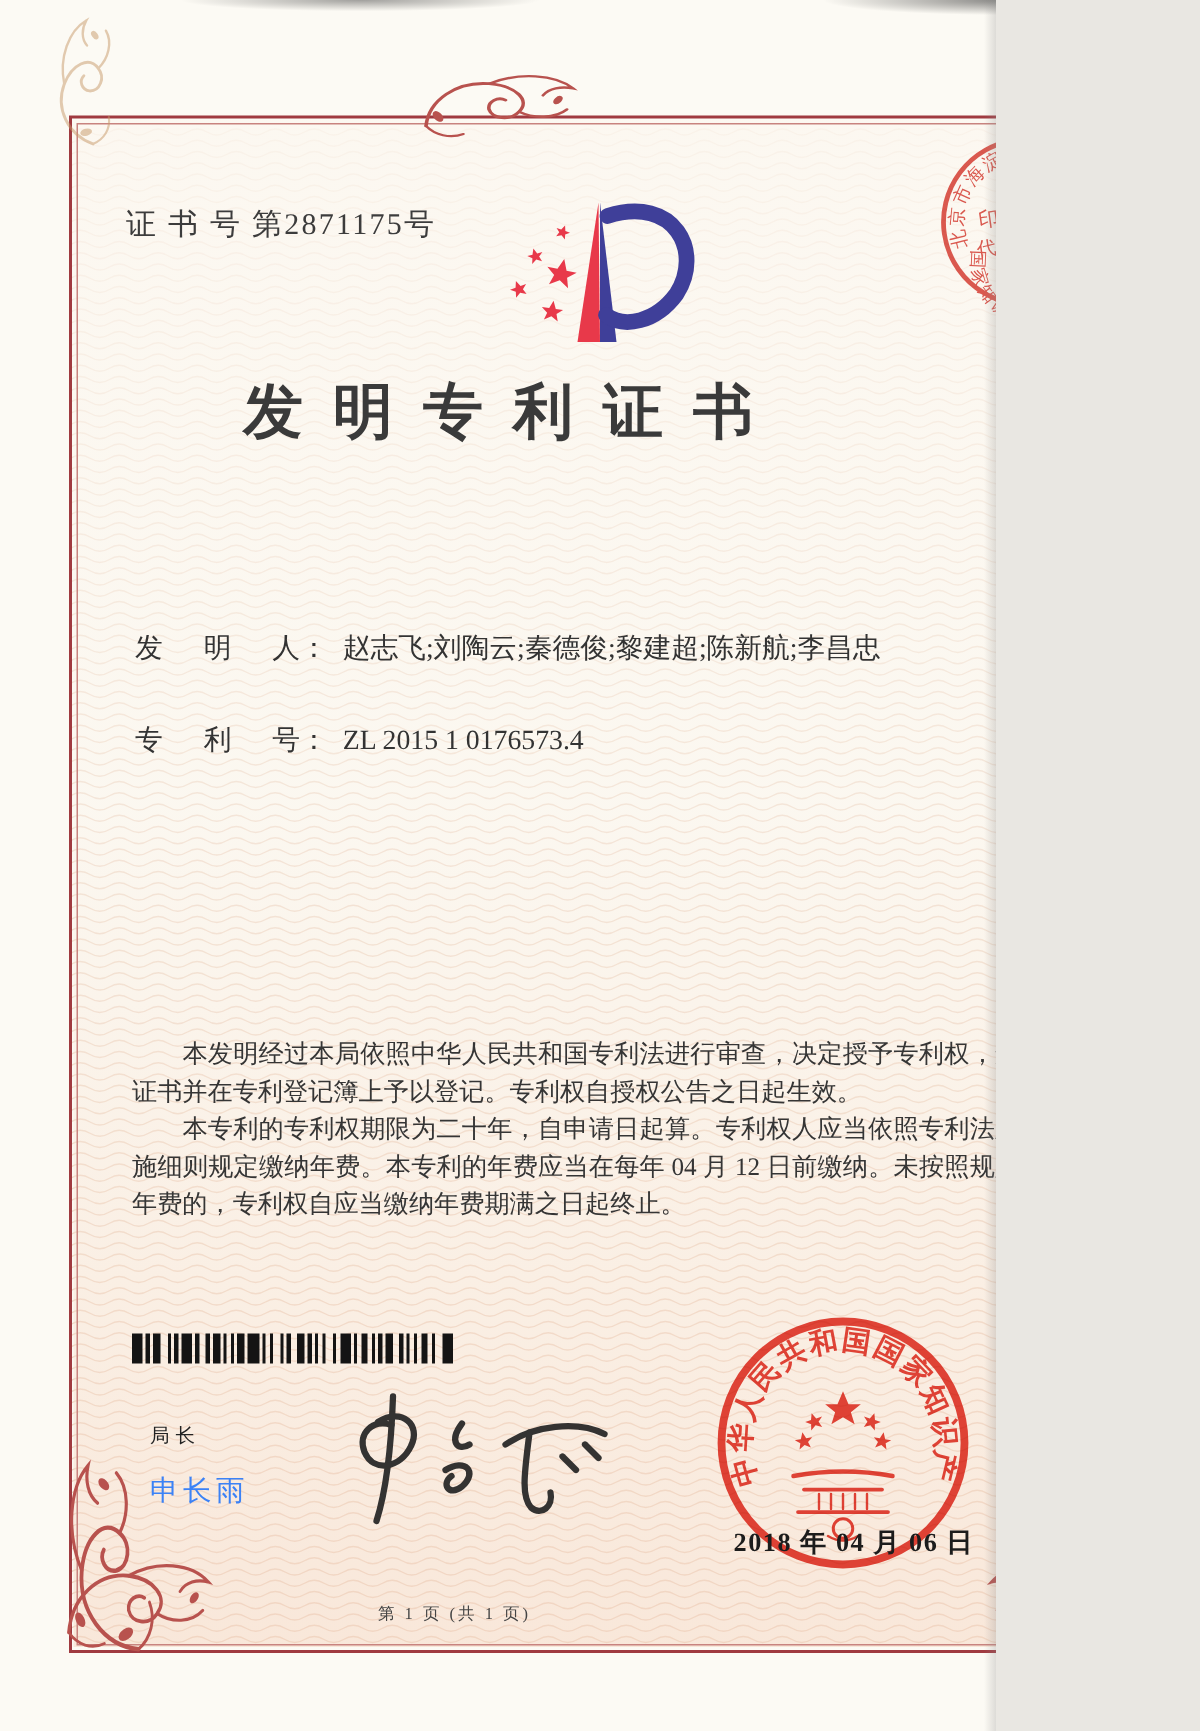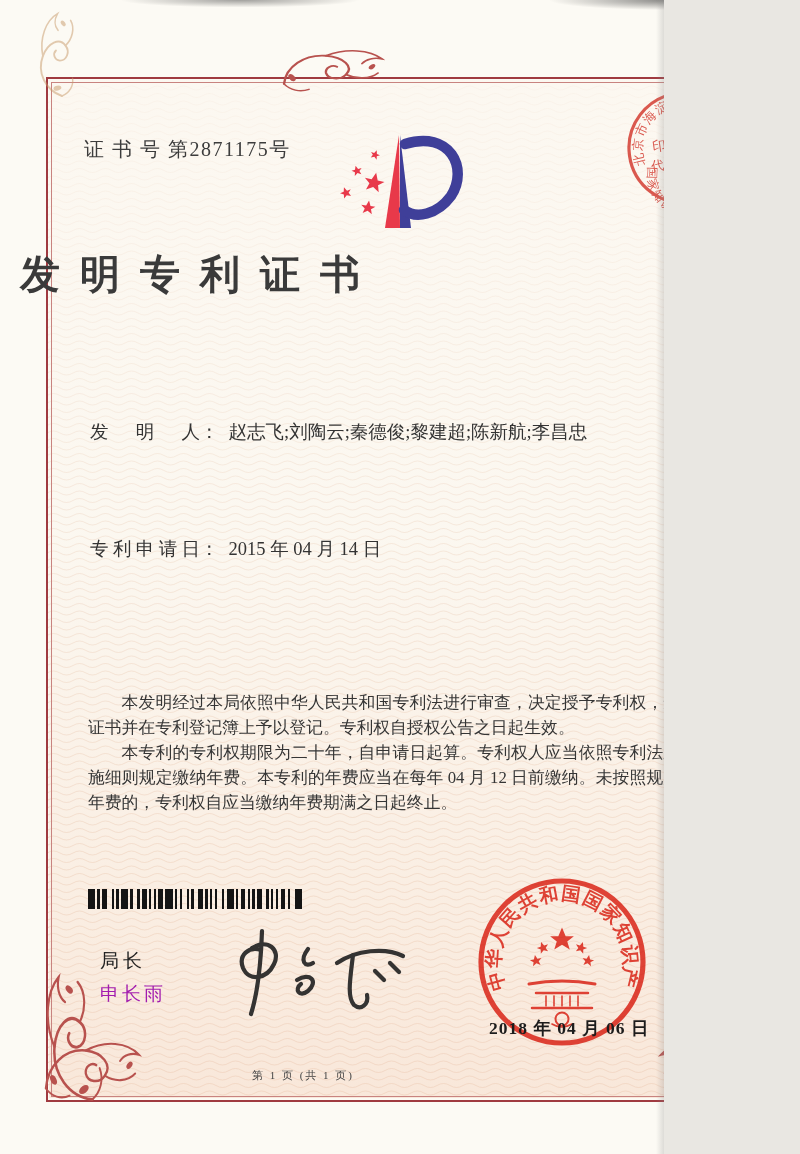--- a/index.html
+++ b/index.html
@@ -11,39 +11,39 @@
   
   #frame-outer{left:46px;top:77px;width:700px;height:1021px;border:2.5px solid var(--border-dark);}
   #frame-inner{position:absolute;left:3px;top:3px;right:3px;bottom:3px;border:1px solid var(--border-light);}
 
   
   #tint{left:49px;top:80px;width:697px;height:1018px;
         background:linear-gradient(180deg,rgba(252,246,238,.55) 0%,rgba(250,240,228,.25) 45%,
                    rgba(247,221,202,.42) 80%,rgba(246,216,196,.55) 100%);}
 
   #cert-no{left:84px;top:136px;font-size:20px;letter-spacing:1.5px;color:#3c3c3c;}
-  #title{left:0;right:0;top:247px;font-size:40px;font-weight:700;
+  #title{left:0;right:0;top:247px;text-align:center;font-size:40px;font-weight:700;
          letter-spacing:20px;padding-left:20px;color:#3a3a3a;}
 
   .field{left:90px;font-size:18.5px;color:#333;white-space:nowrap;}
   .field .lab{display:inline-block;width:110px;text-align:justify;text-align-last:justify;vertical-align:bottom;}
   .field .colon{display:inline-block;margin-right:10px;}
   .f0{top:358px}.f1{top:419px}.f2{top:480px}.f3{top:536px}.f4{top:592px}.f5{top:649px}
 
   #body-text{left:88px;top:690px;width:626px;font-size:16.8px;line-height:25px;
              text-align:justify;color:#353535;}
   #body-text p{margin:0;text-indent:2em;}
 
   #barcode{left:88px;top:889px;width:217px;height:20px;display:flex;align-items:stretch;}
   #barcode span{flex:none;height:100%;}
 
   #director-label{left:100px;top:948px;font-family:"Liberation Sans","DejaVu Sans",sans-serif;
-                  font-size:19px;letter-spacing:4px;color:#222;}
+                  font-size:13px;letter-spacing:4px;color:#222;}
   #director-name{left:100px;top:981px;font-family:"Liberation Sans","DejaVu Sans",sans-serif;
-                 font-size:19px;letter-spacing:3px;color:#a21caf;}
+                 font-size:19px;letter-spacing:3px;color:#3b82f6;}
 
   #seal-date{left:489px;top:1016px;font-size:17.5px;letter-spacing:1px;color:#1c1c1c;font-weight:600;}
   #footer{left:0;right:0;top:1068px;text-align:center;padding-right:58px;
           font-size:11px;letter-spacing:2px;color:#444;}
 
   
   .scan{pointer-events:none;}
   #scan1{left:95px;top:0;width:290px;height:10px;
          background:radial-gradient(55% 100% at 50% 0%,rgba(70,70,70,.5),rgba(120,120,120,0) 75%);}
   #scan2{left:540px;top:0;width:270px;height:13px;
@@ -239,22 +239,22 @@
       <polygon points="400,135 411,228 400,228" style="fill:var(--logo-blue)"></polygon>
       <path d="M405,144 C450,130 469,168 451,196 C437,215 416,219 404,210" style="stroke:var(--logo-blue)" stroke-width="10.5" fill="none" stroke-linecap="round"></path>
     </g>
   </svg>
 
   <div class="abs" id="title">发明专利证书</div>
 
   <div class="abs field f1">
     <span class="lab">发明人</span><span class="colon">：</span><span>赵志飞;刘陶云;秦德俊;黎建超;陈新航;李昌忠</span>
   </div>
-  <div class="abs field f3">
-    <span class="lab">专利申请日</span><span class="colon">：</span><span>2015 年 04 月 14 日</span>
+  <div class="abs field f2">
+    <span class="lab">专利号</span><span class="colon">：</span><span>ZL 2015 1 0176573.4</span>
   </div>
 
   <div class="abs" id="body-text">
     <p>本发明经过本局依照中华人民共和国专利法进行审查，决定授予专利权，颁发本证书并在专利登记簿上予以登记。专利权自授权公告之日起生效。</p>
     <p>本专利的专利权期限为二十年，自申请日起算。专利权人应当依照专利法及其实施细则规定缴纳年费。本专利的年费应当在每年 04 月 12 日前缴纳。未按照规定缴纳年费的，专利权自应当缴纳年费期满之日起终止。</p>
   </div>
 
   <div class="abs" id="barcode">
       <span style="width: 7.07609px; background: rgb(20, 20, 20);"></span>
       <span style="width: 2.3587px; background: transparent;"></span>

